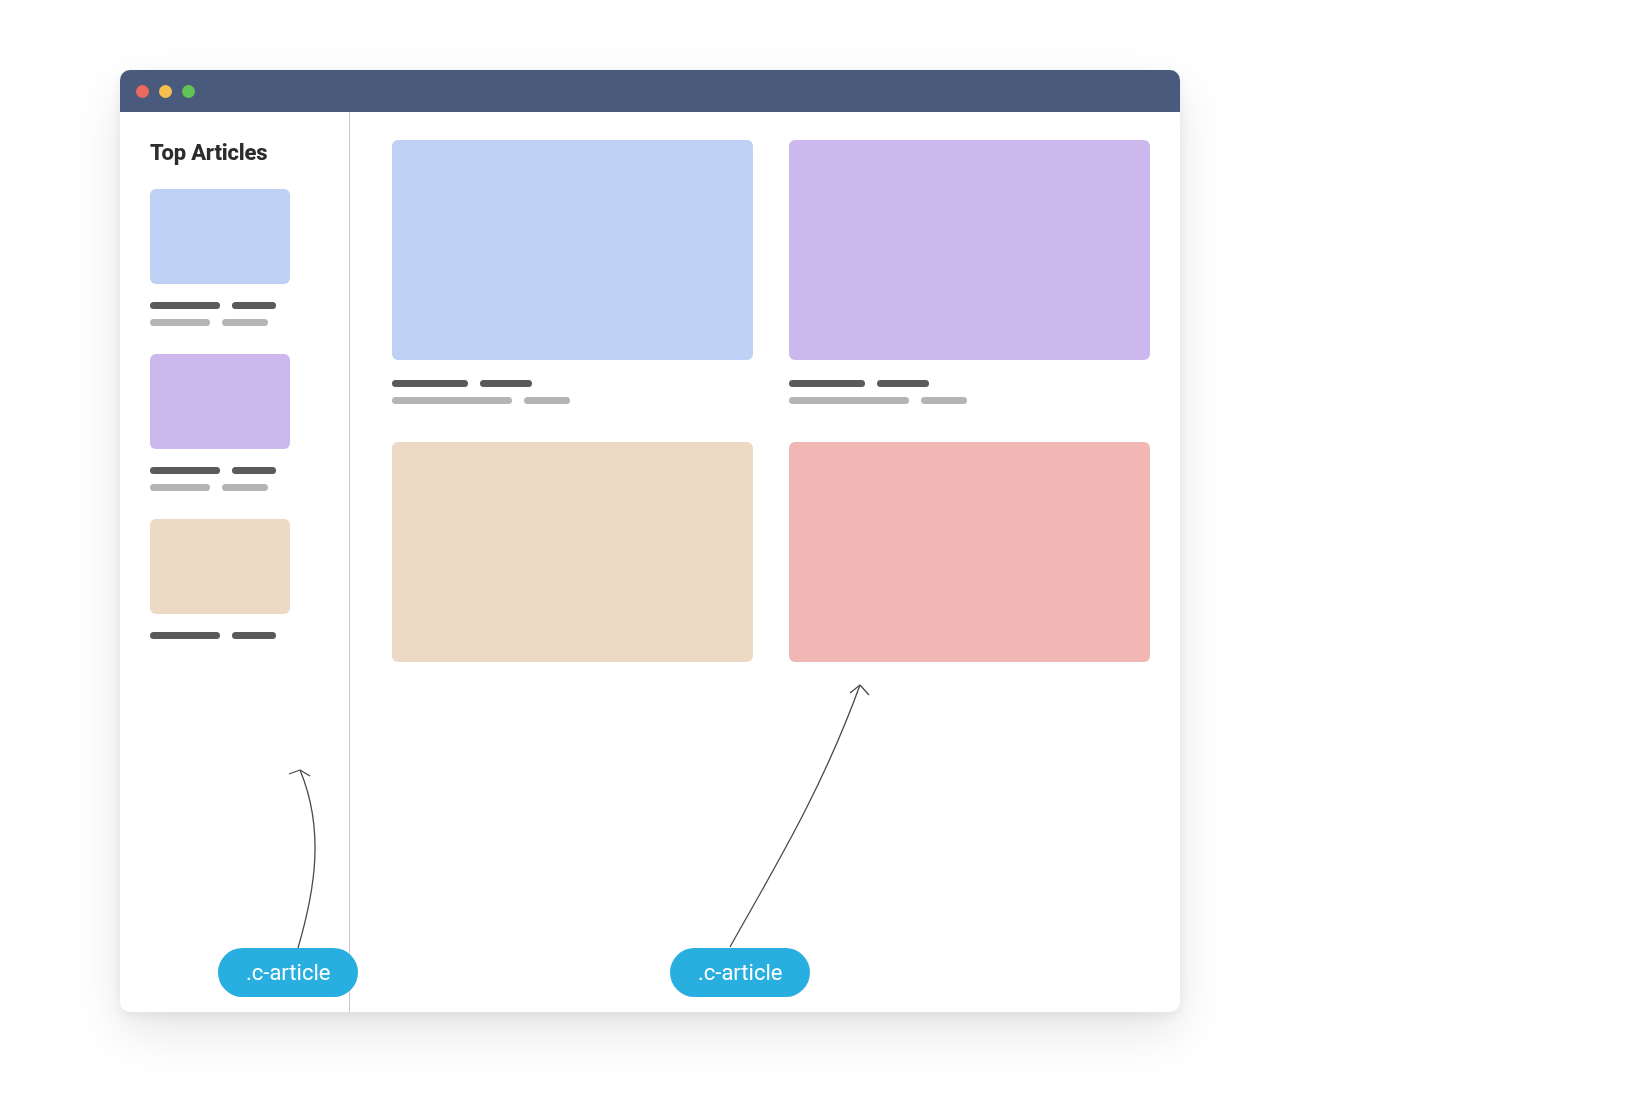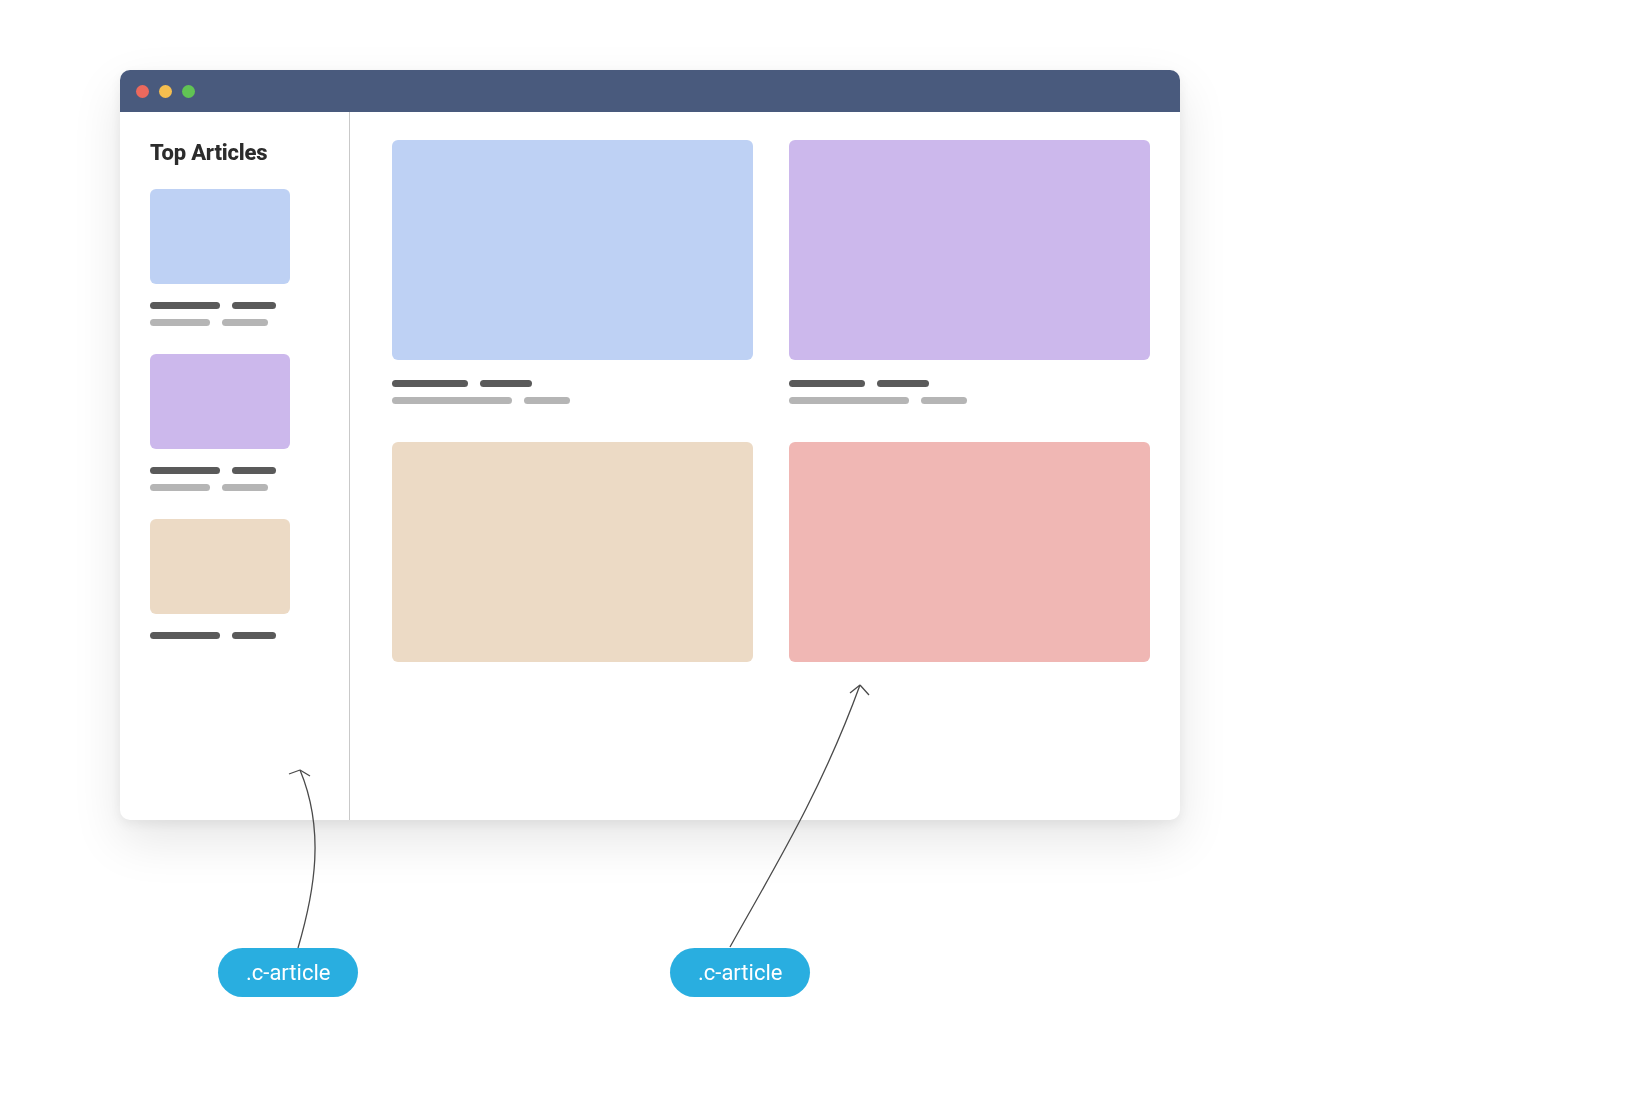--- a/index.html
+++ b/index.html
@@ -12,21 +12,21 @@
   }
   .canvas {
     position: absolute;
     inset: 0;
   }
   .browser-window {
     position: absolute;
     left: 120px;
     top: 70px;
     width: 1060px;
-    height: 750px;
+    height: 942px;
     background: #ffffff;
     border-radius: 10px;
     box-shadow: 0 20px 50px rgba(0,0,0,0.10), 0 4px 12px rgba(0,0,0,0.06);
     overflow: hidden;
   }
   .titlebar {
     height: 42px;
     background: #495a7d;
     display: flex;
     align-items: center;

